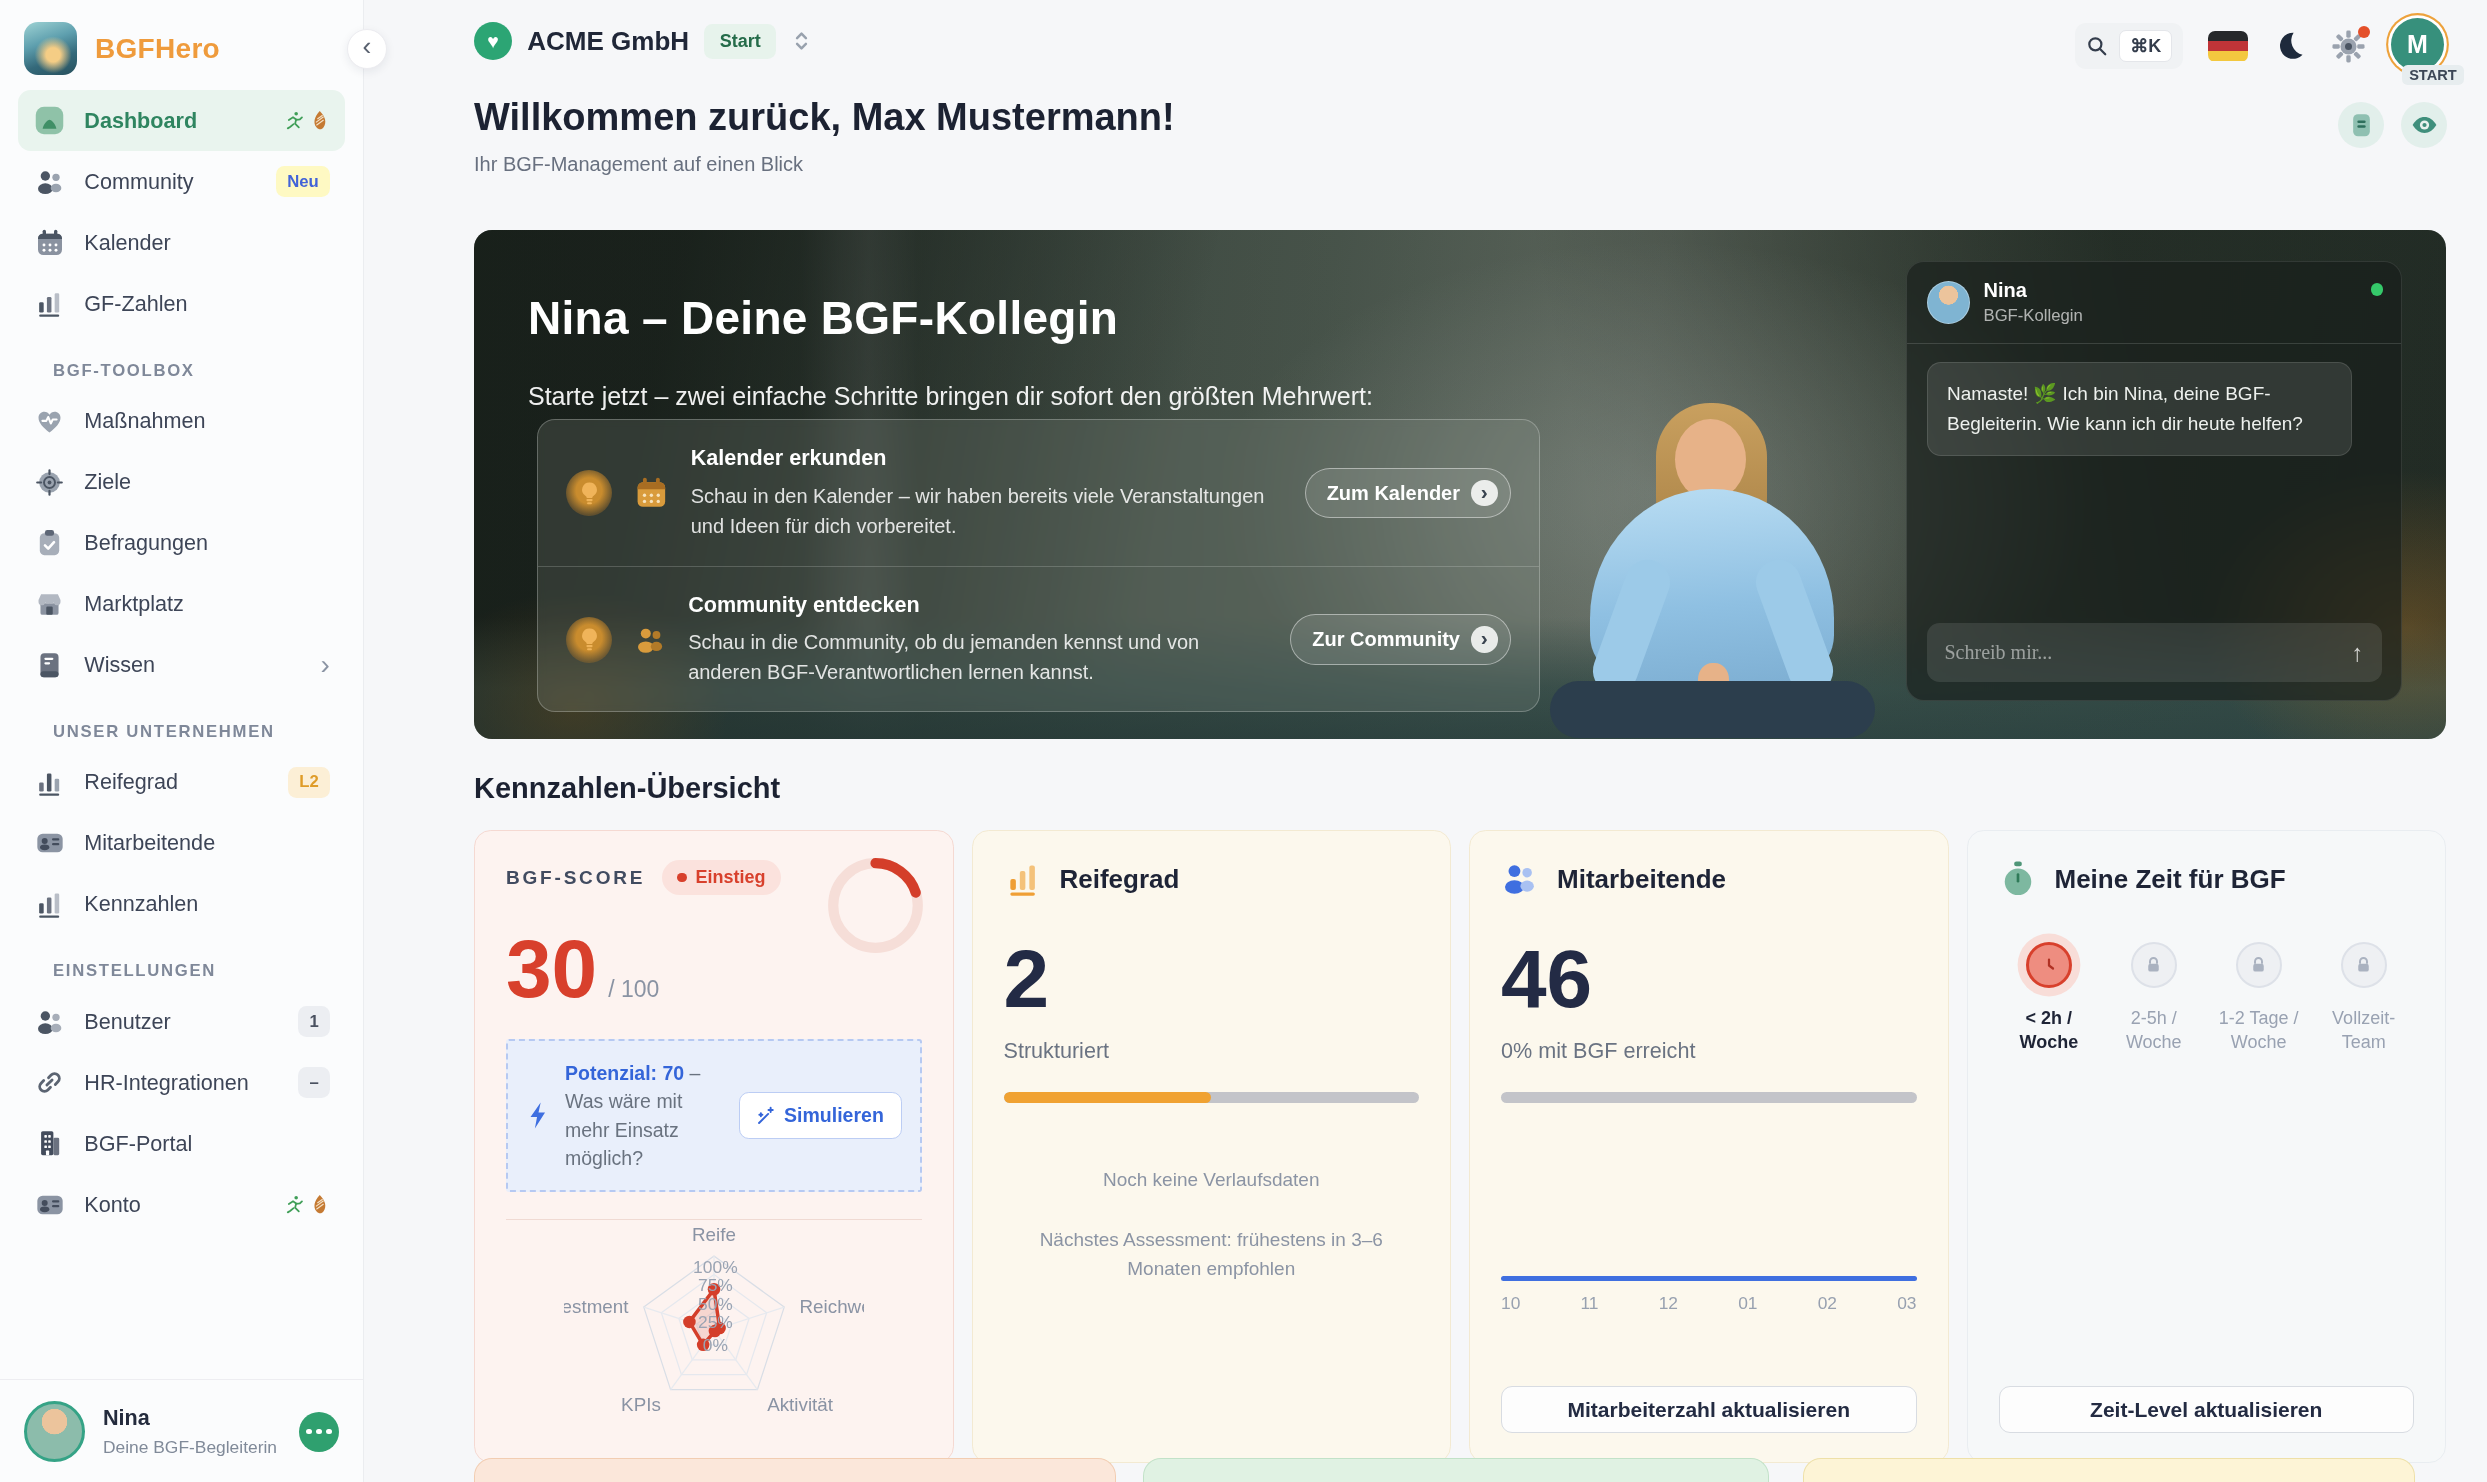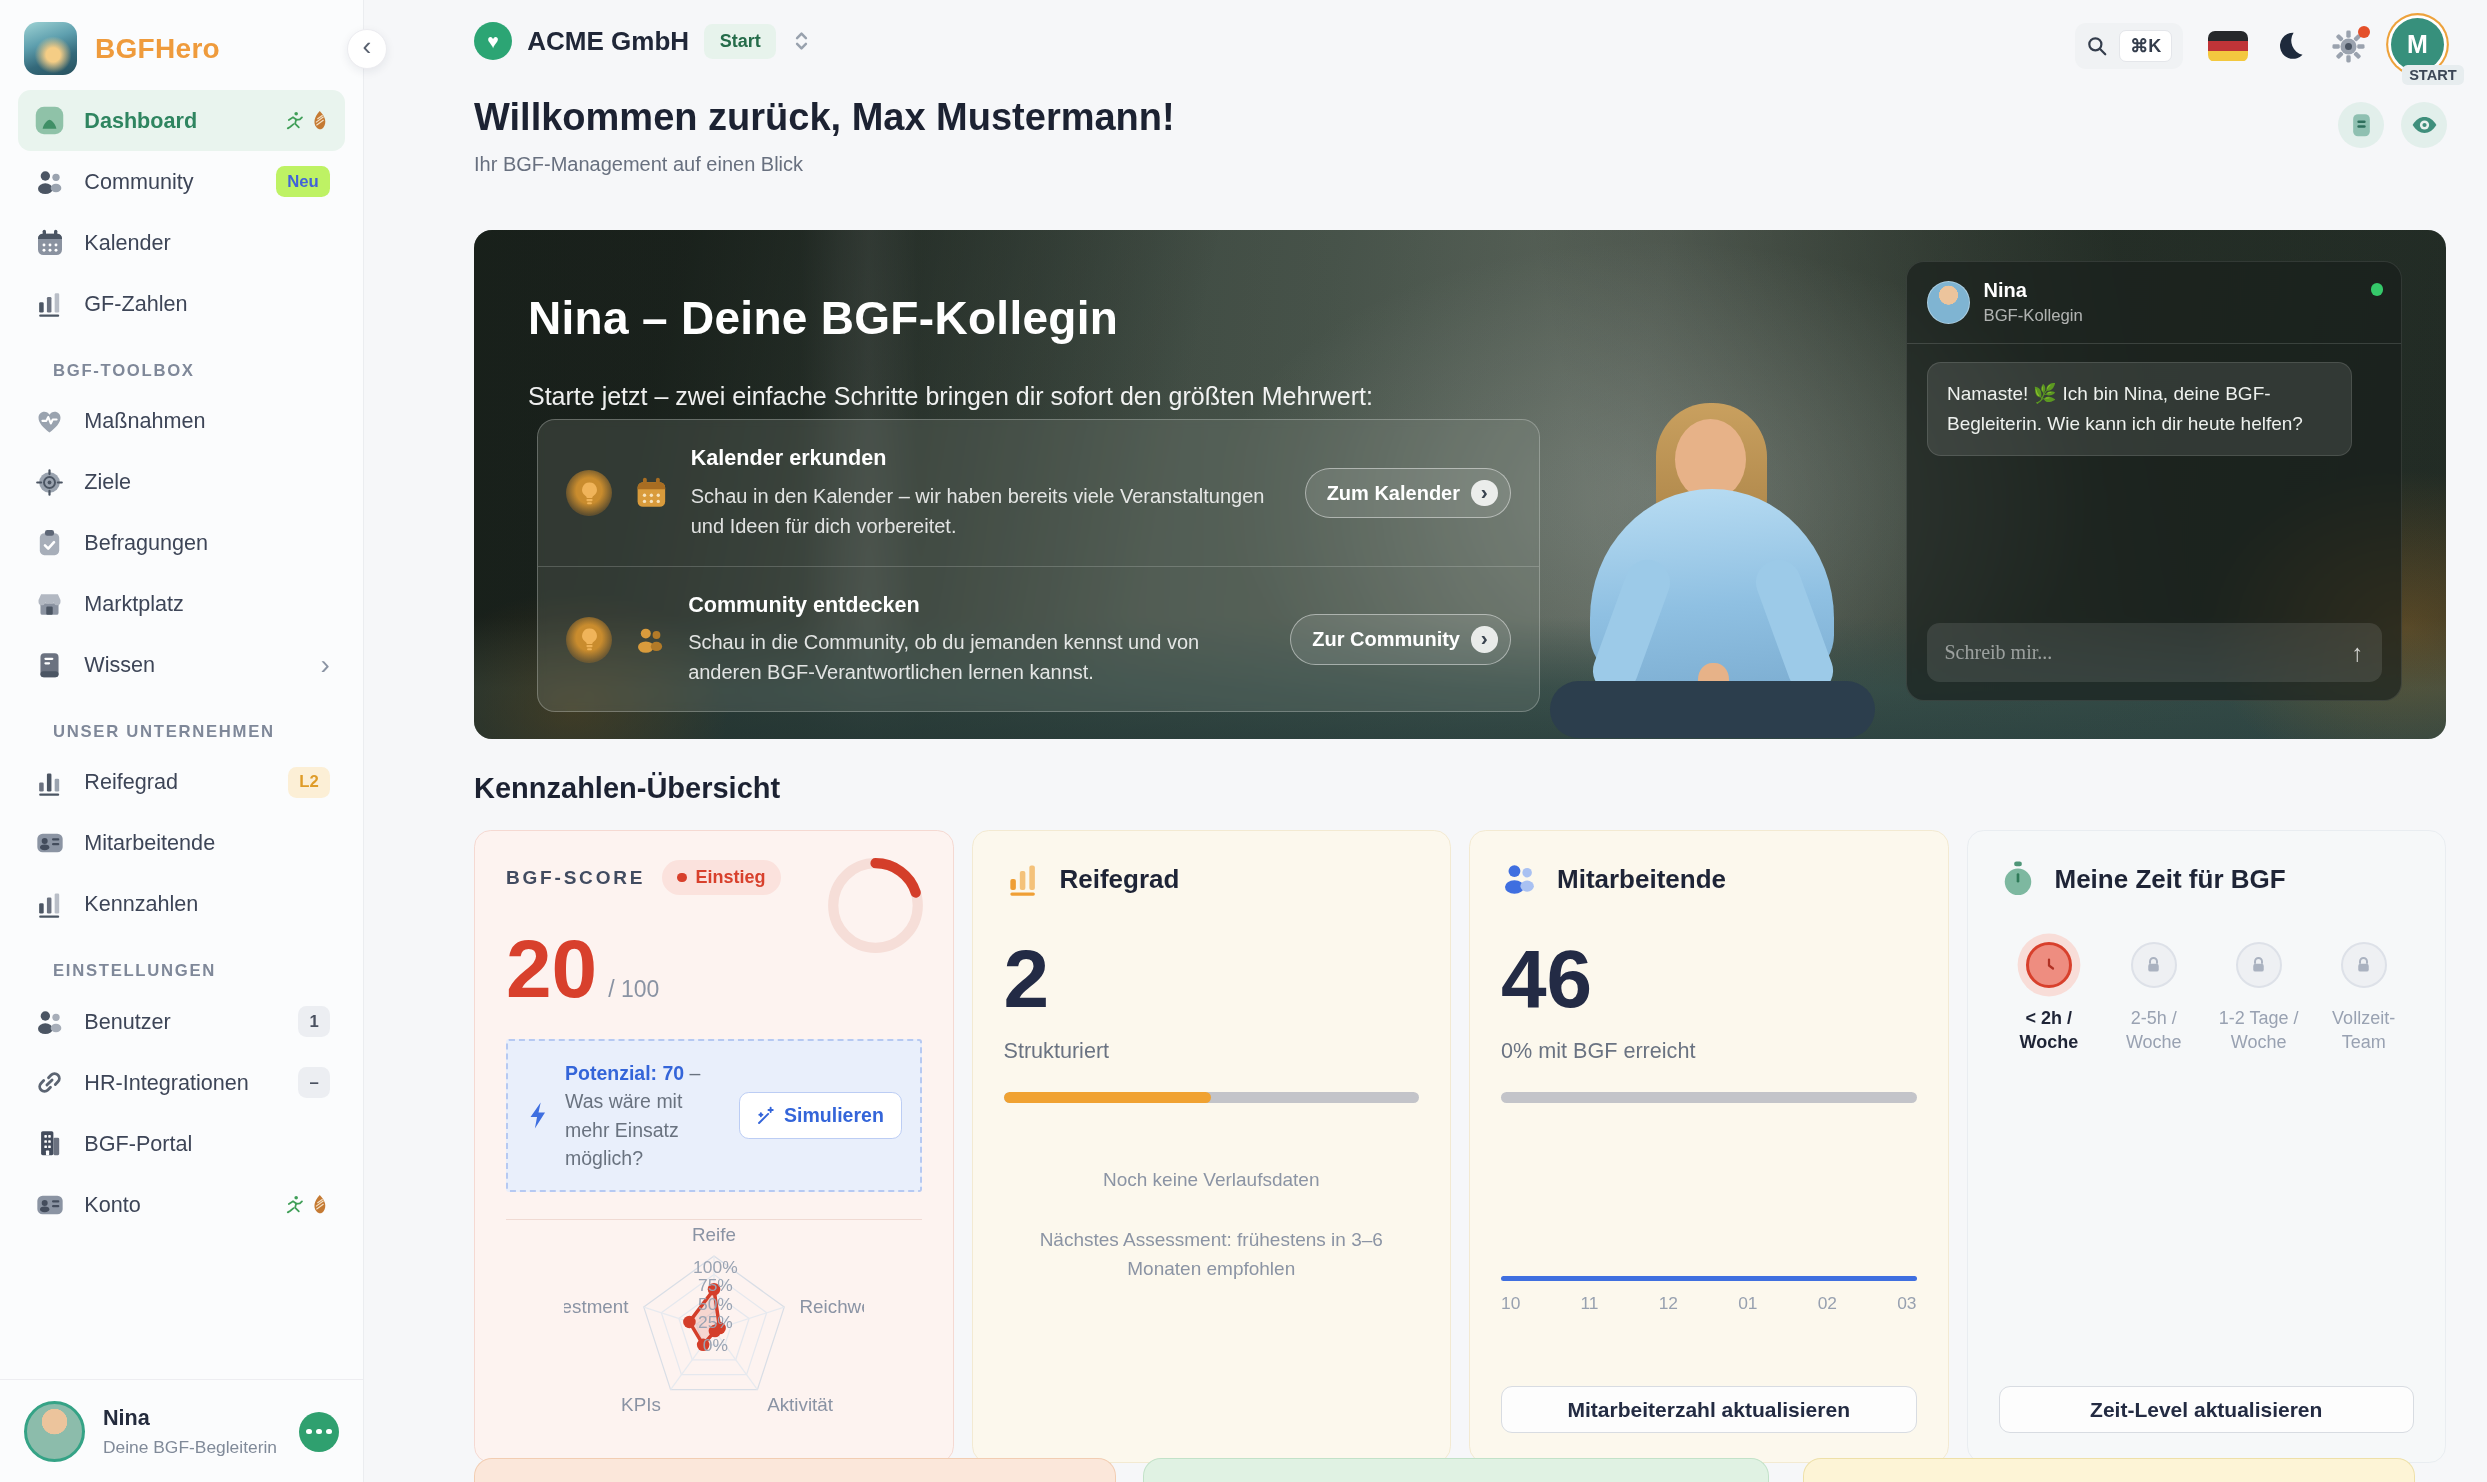--- a/index.html
+++ b/index.html
@@ -12,21 +12,21 @@
   .logo-row{display:flex;align-items:center;gap:18px;padding:22px 24px 15.3px}
   .logo-tile{width:53px;height:53px;border-radius:14px;flex:0 0 53px;
     background:radial-gradient(circle at 55% 62%,#f5cd85 0 16%,rgba(245,205,133,0) 42%),
                linear-gradient(160deg,#9fd3d4 0%,#5e9fae 38%,#34697a 68%,#27505d 100%)}
   .brand{font-size:28px;font-weight:800;color:#ef9b3c;letter-spacing:0.3px}
   .nav{padding:0 18px}
   .nav-item{height:61px;border-radius:12.5px;display:flex;align-items:center;gap:18px;padding:0 15.3px;color:#3d4557;font-size:21.6px;cursor:pointer}
   .nav-item.active{background:#e9f4ee;color:#2f8560;font-weight:700}
   .nicon{width:33px;height:33px;flex:0 0 33px;display:flex;align-items:center;justify-content:center}
   .badge{margin-left:auto;font-size:16.7px;font-weight:700;padding:5.6px 11px;border-radius:8.4px}
-  .badge.neu{background:#bef264;color:#4263d8}
+  .badge.neu{background:#fef9c3;color:#4263d8}
   .badge.l2{background:#fcefd6;color:#df9c29}
   .badge.cnt{background:#eceef2;color:#4a5160}
   .trailing{margin-left:auto;display:flex;align-items:center;gap:7px}
   .chev{margin-left:auto;color:#8b94a4;font-size:28px;line-height:1}
   .section-label{margin:26.5px 0 9.8px;padding:0 35px;font-size:16.7px;font-weight:700;color:#7f8899;letter-spacing:1.7px}
   .assistant{position:absolute;bottom:0;left:0;right:0;border-top:1.4px solid #ededf1;padding:21px 24px;display:flex;align-items:center;gap:18px;background:#fbfcfd}
   .nina-avatar{width:61px;height:61px;border-radius:50%;flex:0 0 61px;border:3.5px solid #35a386;
     background:radial-gradient(circle at 50% 32%,#ecc49c 0 27%,#8cbcab 28% 100%)}
   .assistant .name{font-size:21.6px;font-weight:700;color:#242b3d}
   .assistant .role{font-size:17.4px;color:#808a99;margin-top:5.6px}
@@ -583,21 +583,21 @@
         <div class="status-pill">
             <i></i>
             <span>Einstieg</span>
           </div>
       </div>
       <svg class="donut" width="105" height="105" viewBox="0 0 154 154">
         <circle cx="77" cy="77" r="62" fill="none" stroke="#f6ded8" stroke-width="15"></circle>
         <circle cx="77" cy="77" r="62" fill="none" stroke="#d43e2a" stroke-width="15" stroke-linecap="round" transform="rotate(-90 77 77)" stroke-dasharray="77.91149780902687 389.55748904513433"></circle>
       </svg>
       <div class="score-val">
-        <span class="score-num">20</span>
+        <span class="score-num">30</span>
         <span class="score-max">/ 100</span>
       </div>
       <div class="pot-box">
         <svg width="25" height="29" viewBox="0 0 30 40">
             <path d="M18 2L4 22h9l-3 16 14-22h-9z" fill="#3f6fe0"></path>
           </svg>
         <div class="pot-text"><b>Potenzial: 70</b><span> – Was wäre mit mehr Einsatz möglich?</span></div>
         <div class="sim-btn">
           <svg width="19.5" height="19.5" viewBox="0 0 32 32">
               <g stroke="#3465d9" stroke-width="3.2" stroke-linecap="round">

